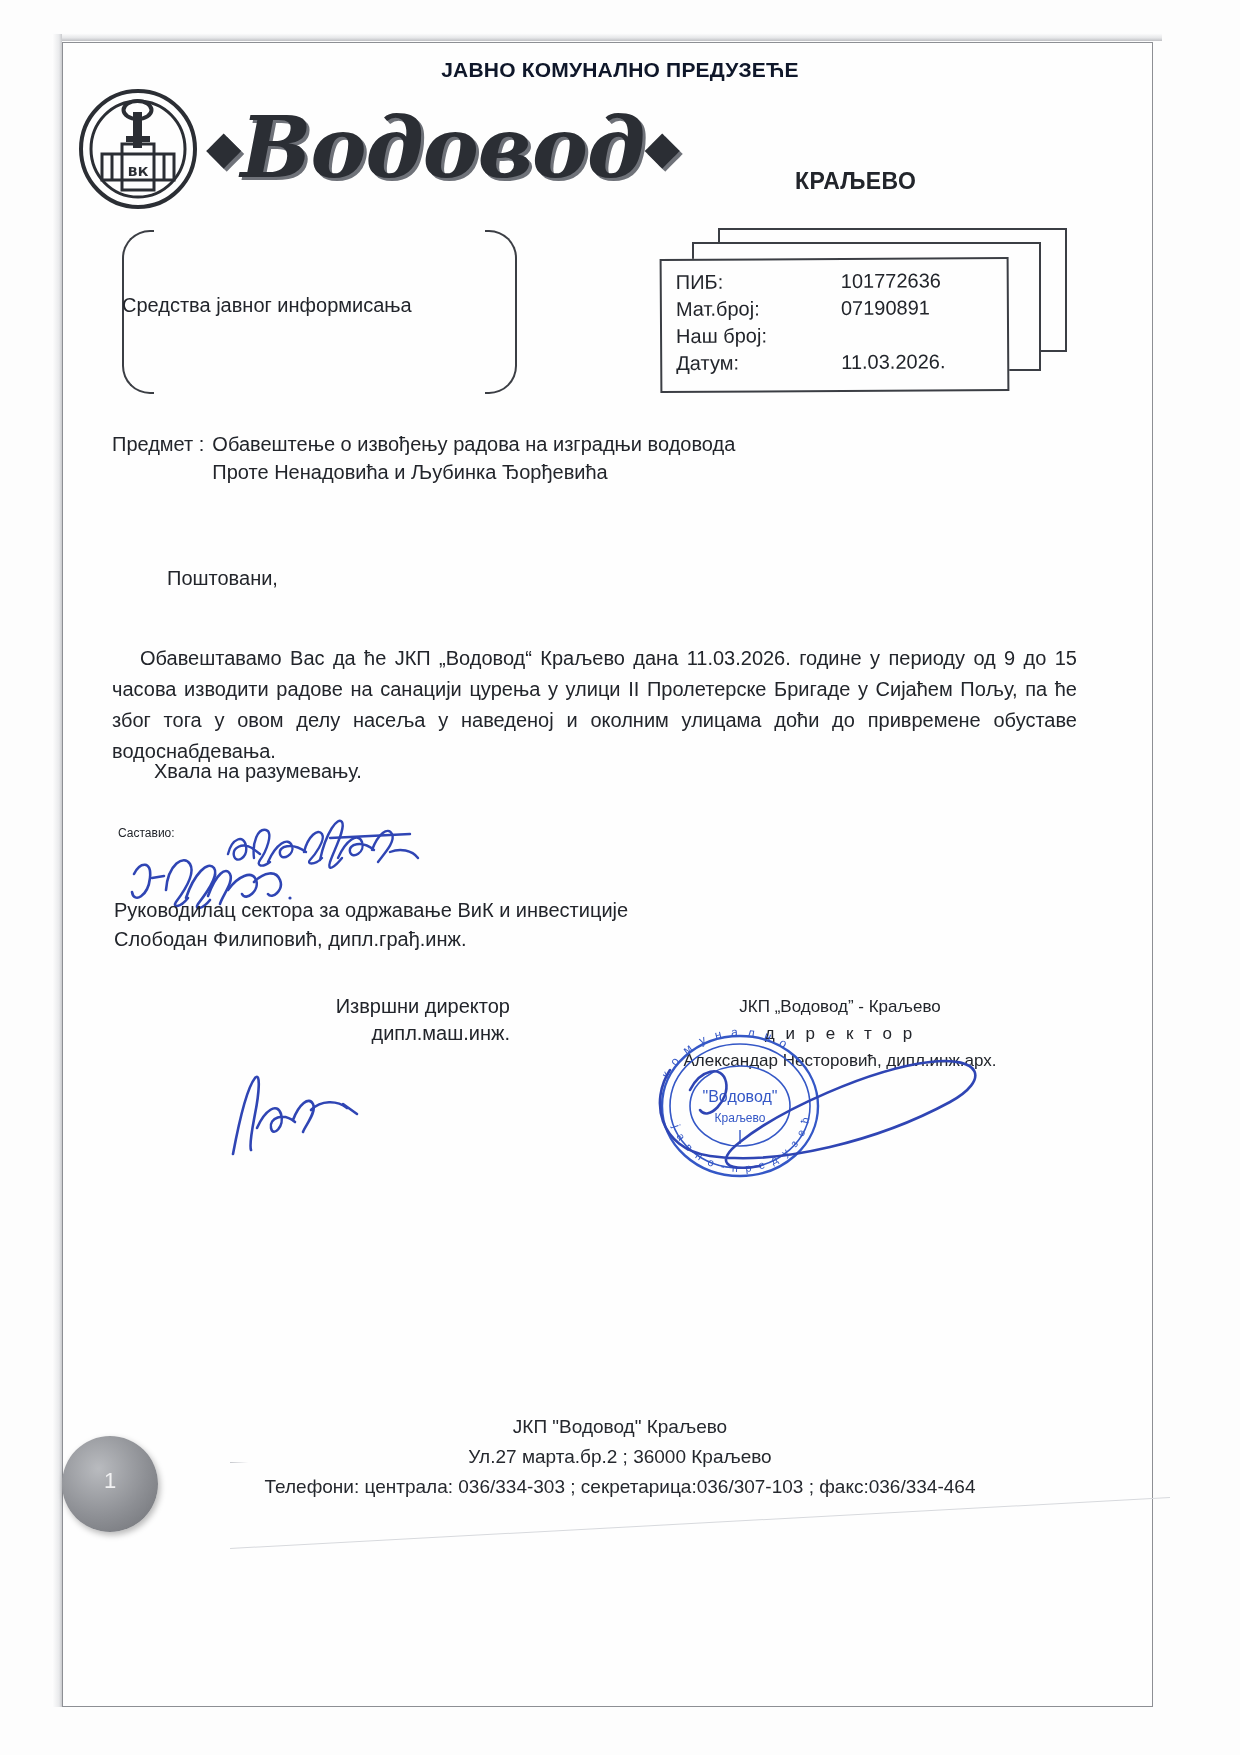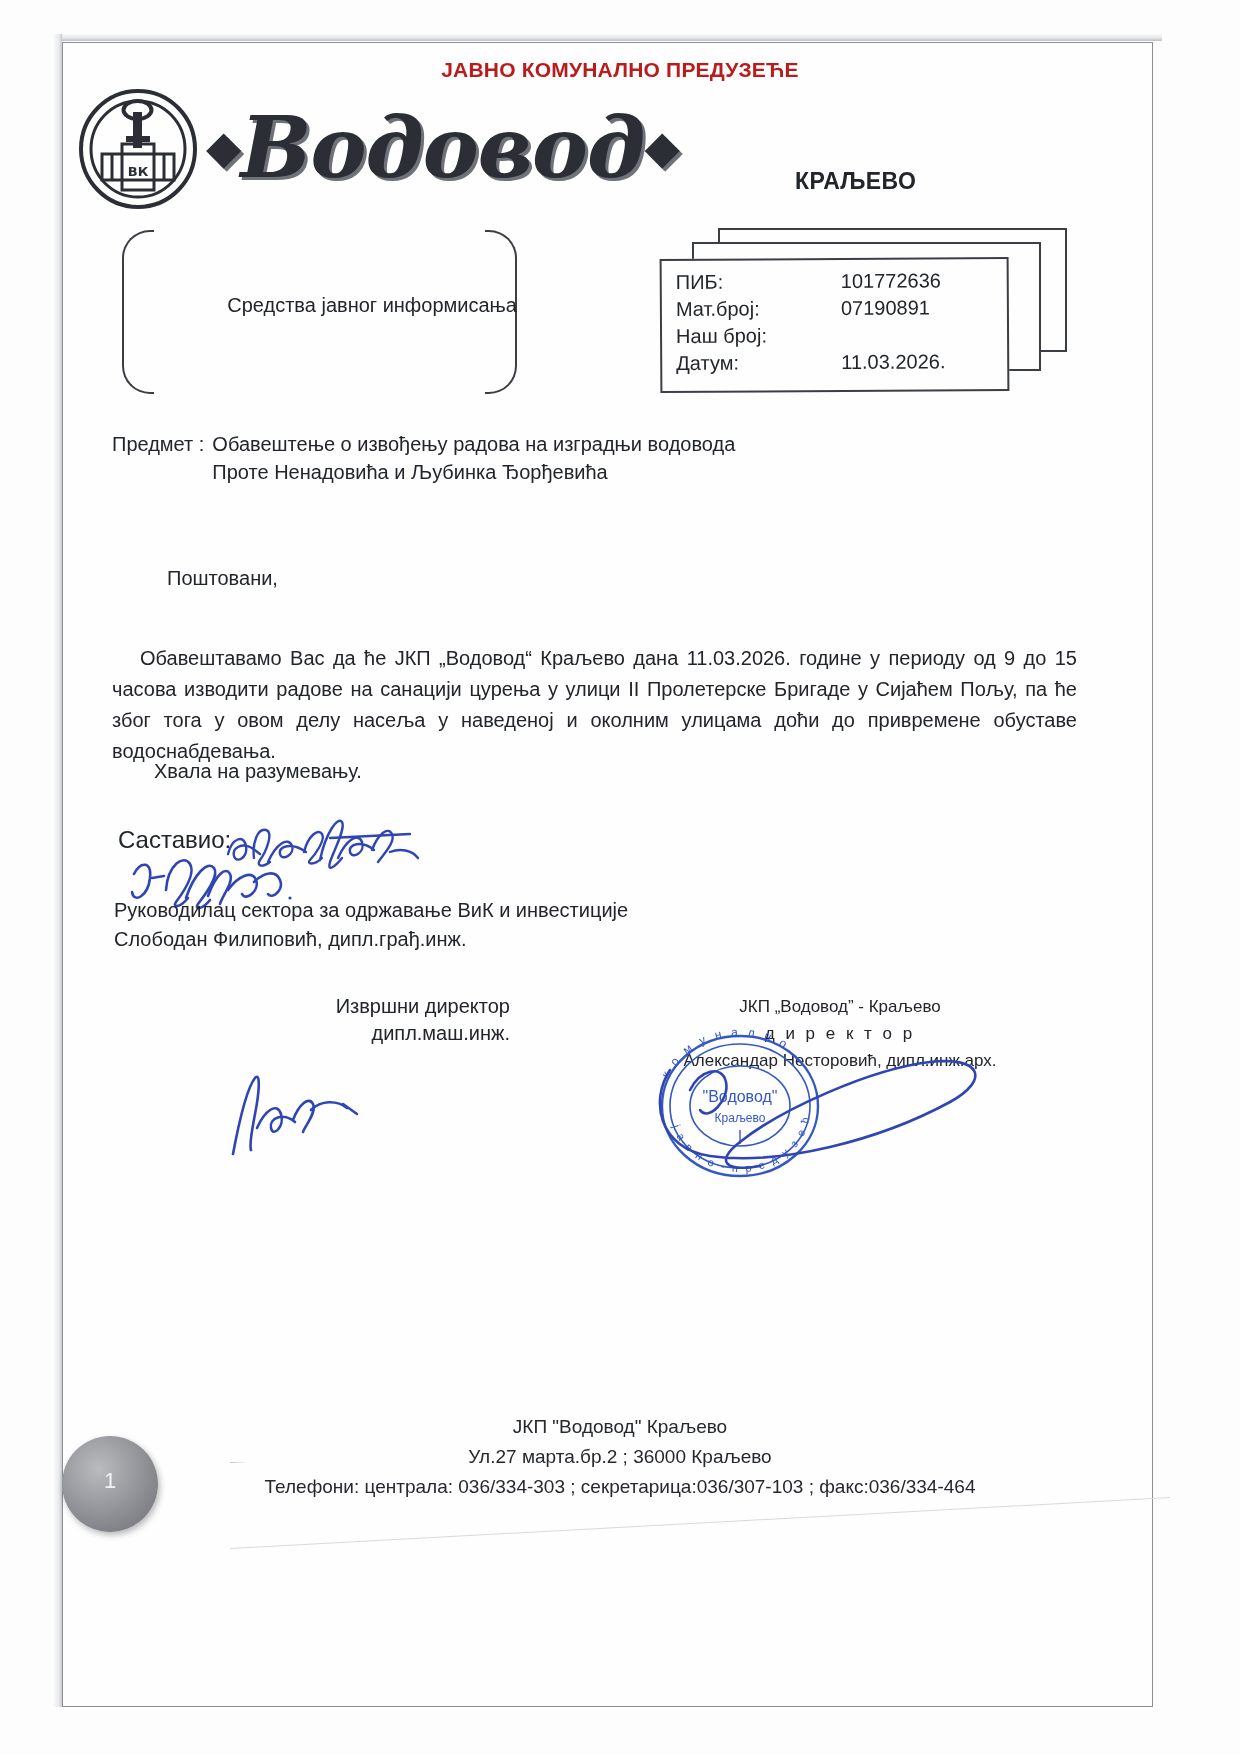--- a/index.html
+++ b/index.html
@@ -51,21 +51,21 @@
 
   
   .jkp-line {
     position: absolute;
     left: 0; right: 0;
     top: 58px;
     text-align: center;
     font-size: 21px;
     font-weight: bold;
     letter-spacing: .2px;
-    color: #b91c1c;
+    color: #0f172a;
   }
 
   .logo-wrap {
     position: absolute;
     left: 78px;
     top: 88px;
     width: 640px;
     height: 130px;
   }
   .logo-emblem {
@@ -122,21 +122,21 @@
   }
   .recipient .bracket-r {
     right: 0;
     border-right: 2px solid #3b3e44;
     border-radius: 0 28px 28px 0;
   }
   .recipient .rtext {
     position: absolute;
     left: 0; right: 0;
     top: 64px;
-    text-align: right;
+    text-align: left;
     font-size: 20px;
   }
 
   
   .cards { position: absolute; left: 660px; top: 228px; }
   .card-back2 {
     position: absolute; left: 58px; top: 0;
     width: 345px; height: 120px;
     border: 2px solid #3b3e44; background: #fefefe;
   }
@@ -195,21 +195,21 @@
     top: 760px;
     font-size: 20px;
     margin-left: 38px;
   }
 
   
   .compiled {
     position: absolute;
     left: 118px;
     top: 826px;
-    font-size: 24px;
+    font-size: 12px;
   }
   .role-block {
     position: absolute;
     left: 114px;
     top: 896px;
     font-size: 20px;
     line-height: 29px;
   }
 
   

